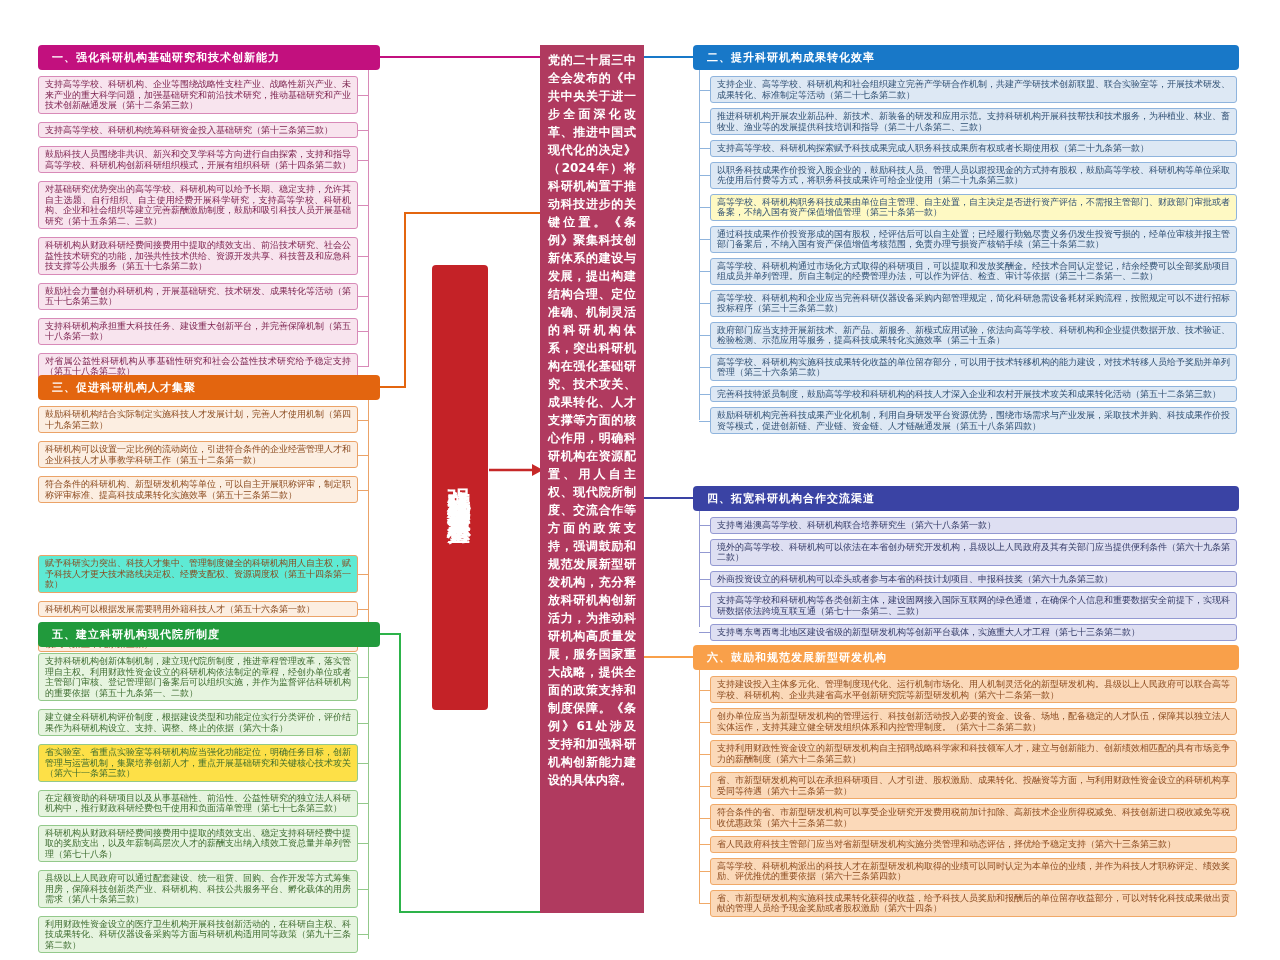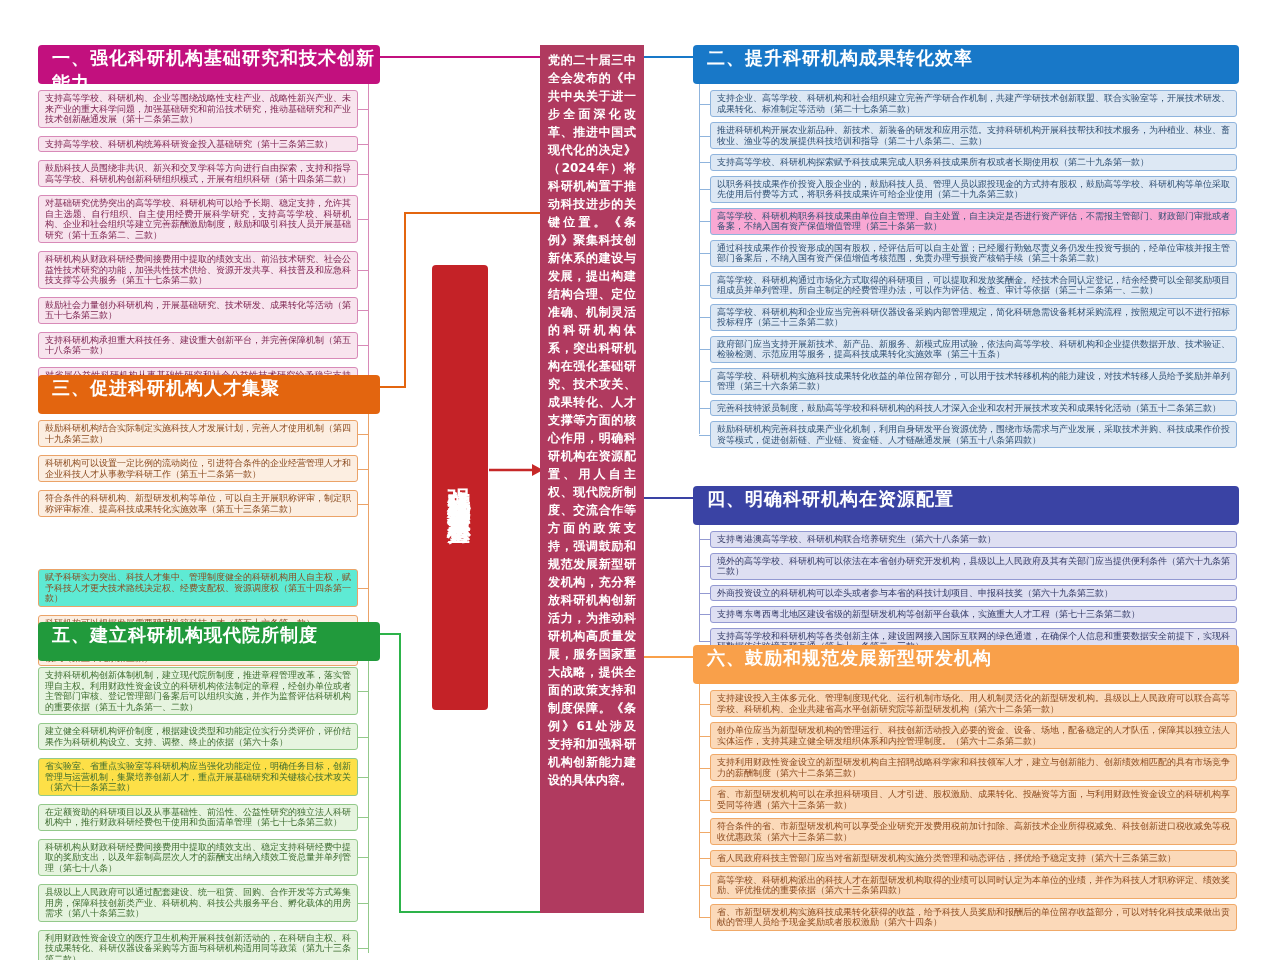--- a/index.html
+++ b/index.html
@@ -3,22 +3,22 @@
 <meta charset="utf-8">
 <style>
   html,body{margin:0;padding:0;background:#ffffff;}
   .canvas{position:relative;width:1280px;height:960px;background:#ffffff;overflow:hidden;
           font-family:"DejaVu Sans","Liberation Sans",sans-serif;}
   #connector-svg{position:absolute;left:0;top:0;width:1280px;height:960px;z-index:0;}
 
   .branch{position:absolute;z-index:2;}
   .branch.left{left:38px;width:342px;}
   .branch.right{left:693px;width:546px;}
-  .branch-header{height:39px;line-height:25px;border-radius:4px;color:#ffffff;
-                 font-weight:bold;font-size:18px;padding-left:14px;box-sizing:border-box;
+  .branch-header{height:25px;line-height:25px;border-radius:4px;color:#ffffff;
+                 font-weight:bold;font-size:11px;padding-left:14px;box-sizing:border-box;
                  letter-spacing:1px;}
   .nodes{position:relative;display:flex;flex-direction:column;margin-top:6px;}
   .branch.left  .nodes{width:320px;gap:8px;}
   .branch.right .nodes{width:527px;margin-left:17px;gap:5px;}
   
   .nodes::before{content:"";position:absolute;top:-6px;width:0;border-left:1.5px solid var(--line);}
   .branch.left  .nodes::before{right:-11px;bottom:14px;}
   .branch.right .nodes::before{left:-11px;bottom:14px;}
   .node{position:relative;border:1px solid;border-radius:3px;padding:2px 6px;
         font-size:9px;line-height:10.5px;box-sizing:border-box;text-align:justify;}
@@ -72,21 +72,21 @@
           <div class="node" style="background: rgb(248, 228, 238); border-color: rgb(216, 138, 184); color: rgb(124, 35, 79);">对省属公益性科研机构从事基础性研究和社会公益性技术研究给予稳定支持（第五十八条第二款）</div>
         </div>
       </div>
       <div class="branch right" style="top: 45px; --line: #8fb4dd;">
         <div class="branch-header" style="background: rgb(24, 120, 200);">二、提升科研机构成果转化效率</div>
         <div class="nodes">
           <div class="node" style="background: rgb(221, 232, 244); border-color: rgb(143, 180, 221); color: rgb(47, 79, 114);">支持企业、高等学校、科研机构和社会组织建立完善产学研合作机制，共建产学研技术创新联盟、联合实验室等，开展技术研发、成果转化、标准制定等活动（第二十七条第二款）</div>
           <div class="node" style="background: rgb(221, 232, 244); border-color: rgb(143, 180, 221); color: rgb(47, 79, 114);">推进科研机构开展农业新品种、新技术、新装备的研发和应用示范。支持科研机构开展科技帮扶和技术服务，为种植业、林业、畜牧业、渔业等的发展提供科技培训和指导（第二十八条第二、三款）</div>
           <div class="node" style="background: rgb(221, 232, 244); border-color: rgb(143, 180, 221); color: rgb(47, 79, 114);">支持高等学校、科研机构探索赋予科技成果完成人职务科技成果所有权或者长期使用权（第二十九条第一款）</div>
           <div class="node" style="background: rgb(221, 232, 244); border-color: rgb(143, 180, 221); color: rgb(47, 79, 114);">以职务科技成果作价投资入股企业的，鼓励科技人员、管理人员以跟投现金的方式持有股权，鼓励高等学校、科研机构等单位采取先使用后付费等方式，将职务科技成果许可给企业使用（第二十九条第三款）</div>
-          <div class="node" style="background: #f9a8d4; border-color: rgb(143, 180, 221); color: rgb(47, 79, 114);">高等学校、科研机构职务科技成果由单位自主管理、自主处置，自主决定是否进行资产评估，不需报主管部门、财政部门审批或者备案，不纳入国有资产保值增值管理（第三十条第一款）</div>
+          <div class="node" style="background: #fef9c3; border-color: rgb(143, 180, 221); color: rgb(47, 79, 114);">高等学校、科研机构职务科技成果由单位自主管理、自主处置，自主决定是否进行资产评估，不需报主管部门、财政部门审批或者备案，不纳入国有资产保值增值管理（第三十条第一款）</div>
           <div class="node" style="background: rgb(221, 232, 244); border-color: rgb(143, 180, 221); color: rgb(47, 79, 114);">通过科技成果作价投资形成的国有股权，经评估后可以自主处置；已经履行勤勉尽责义务仍发生投资亏损的，经单位审核并报主管部门备案后，不纳入国有资产保值增值考核范围，免责办理亏损资产核销手续（第三十条第二款）</div>
           <div class="node" style="background: rgb(221, 232, 244); border-color: rgb(143, 180, 221); color: rgb(47, 79, 114);">高等学校、科研机构通过市场化方式取得的科研项目，可以提取和发放奖酬金。经技术合同认定登记，结余经费可以全部奖励项目组成员并单列管理。所自主制定的经费管理办法，可以作为评估、检查、审计等依据（第三十二条第一、二款）</div>
           <div class="node" style="background: rgb(221, 232, 244); border-color: rgb(143, 180, 221); color: rgb(47, 79, 114);">高等学校、科研机构和企业应当完善科研仪器设备采购内部管理规定，简化科研急需设备耗材采购流程，按照规定可以不进行招标投标程序（第三十三条第二款）</div>
           <div class="node" style="background: rgb(221, 232, 244); border-color: rgb(143, 180, 221); color: rgb(47, 79, 114);">政府部门应当支持开展新技术、新产品、新服务、新模式应用试验，依法向高等学校、科研机构和企业提供数据开放、技术验证、检验检测、示范应用等服务，提高科技成果转化实施效率（第三十五条）</div>
           <div class="node" style="background: rgb(221, 232, 244); border-color: rgb(143, 180, 221); color: rgb(47, 79, 114);">高等学校、科研机构实施科技成果转化收益的单位留存部分，可以用于技术转移机构的能力建设，对技术转移人员给予奖励并单列管理（第三十六条第二款）</div>
           <div class="node" style="background: rgb(221, 232, 244); border-color: rgb(143, 180, 221); color: rgb(47, 79, 114);">完善科技特派员制度，鼓励高等学校和科研机构的科技人才深入企业和农村开展技术攻关和成果转化活动（第五十二条第三款）</div>
           <div class="node" style="background: rgb(221, 232, 244); border-color: rgb(143, 180, 221); color: rgb(47, 79, 114);">鼓励科研机构完善科技成果产业化机制，利用自身研发平台资源优势，围绕市场需求与产业发展，采取技术并购、科技成果作价投资等模式，促进创新链、产业链、资金链、人才链融通发展（第五十八条第四款）</div>
         </div>
       </div>
       <div class="branch left" style="top: 375px; --line: #eba368;">
@@ -94,27 +94,27 @@
         <div class="nodes">
           <div class="node" style="background: rgb(252, 238, 225); border-color: rgb(235, 163, 104); color: rgb(138, 74, 31);">鼓励科研机构结合实际制定实施科技人才发展计划，完善人才使用机制（第四十九条第三款）</div>
           <div class="node" style="background: rgb(252, 238, 225); border-color: rgb(235, 163, 104); color: rgb(138, 74, 31);">科研机构可以设置一定比例的流动岗位，引进符合条件的企业经营管理人才和企业科技人才从事教学科研工作（第五十二条第一款）</div>
           <div class="node" style="background: rgb(252, 238, 225); border-color: rgb(235, 163, 104); color: rgb(138, 74, 31);">符合条件的科研机构、新型研发机构等单位，可以自主开展职称评审，制定职称评审标准、提高科技成果转化实施效率（第五十三条第二款）</div>
           <div class="node" style="background: #5eead4; border-color: rgb(235, 163, 104); color: rgb(138, 74, 31); margin-top: 44px;">赋予科研实力突出、科技人才集中、管理制度健全的科研机构用人自主权，赋予科技人才更大技术路线决定权、经费支配权、资源调度权（第五十四条第一款）</div>
           <div class="node" style="background: rgb(252, 238, 225); border-color: rgb(235, 163, 104); color: rgb(138, 74, 31);">科研机构可以根据发展需要聘用外籍科技人才（第五十六条第一款）</div>
           <div class="node" style="background: rgb(252, 238, 225); border-color: rgb(235, 163, 104); color: rgb(138, 74, 31);">探索实施科研机构高层次人才预聘、人员动态调整和有序流动的人力资源管理模式（第五十九条第三款）</div>
         </div>
       </div>
       <div class="branch right" style="top: 486px; --line: #9399d2;">
-        <div class="branch-header" style="background: rgb(58, 67, 164);">四、明确科研机构在资源配置</div>
+        <div class="branch-header" style="background: rgb(58, 67, 164);">四、拓宽科研机构合作交流渠道</div>
         <div class="nodes">
           <div class="node" style="background: rgb(222, 223, 242); border-color: rgb(147, 153, 210); color: rgb(51, 58, 102);">支持粤港澳高等学校、科研机构联合培养研究生（第六十八条第一款）</div>
           <div class="node" style="background: rgb(222, 223, 242); border-color: rgb(147, 153, 210); color: rgb(51, 58, 102);">境外的高等学校、科研机构可以依法在本省创办研究开发机构，县级以上人民政府及其有关部门应当提供便利条件（第六十九条第二款）</div>
           <div class="node" style="background: rgb(222, 223, 242); border-color: rgb(147, 153, 210); color: rgb(51, 58, 102);">外商投资设立的科研机构可以牵头或者参与本省的科技计划项目、申报科技奖（第六十九条第三款）</div>
+          <div class="node" style="background: rgb(222, 223, 242); border-color: rgb(147, 153, 210); color: rgb(51, 58, 102);">支持高等学校和科研机构等各类创新主体，建设固网接入国际互联网的绿色通道，在确保个人信息和重要数据安全前提下，实现科研数据依法跨境互联互通（第七十一条第二、三款）</div>
           <div class="node" style="background: rgb(222, 223, 242); border-color: rgb(147, 153, 210); color: rgb(51, 58, 102);">支持粤东粤西粤北地区建设省级的新型研发机构等创新平台载体，实施重大人才工程（第七十三条第二款）</div>
-          <div class="node" style="background: rgb(222, 223, 242); border-color: rgb(147, 153, 210); color: rgb(51, 58, 102);">支持高等学校和科研机构等各类创新主体，建设固网接入国际互联网的绿色通道，在确保个人信息和重要数据安全前提下，实现科研数据依法跨境互联互通（第七十一条第二、三款）</div>
         </div>
       </div>
       <div class="branch left" style="top: 622px; --line: #93c98b;">
         <div class="branch-header" style="background: rgb(33, 154, 60);">五、建立科研机构现代院所制度</div>
         <div class="nodes">
           <div class="node" style="background: rgb(230, 244, 223); border-color: rgb(147, 201, 139); color: rgb(61, 107, 47);">支持科研机构创新体制机制，建立现代院所制度，推进章程管理改革，落实管理自主权。利用财政性资金设立的科研机构依法制定的章程，经创办单位或者主管部门审核、登记管理部门备案后可以组织实施，并作为监督评估科研机构的重要依据（第五十九条第一、二款）</div>
           <div class="node" style="background: rgb(230, 244, 223); border-color: rgb(147, 201, 139); color: rgb(61, 107, 47);">建立健全科研机构评价制度，根据建设类型和功能定位实行分类评价，评价结果作为科研机构设立、支持、调整、终止的依据（第六十条）</div>
           <div class="node" style="background: #fde047; border-color: rgb(147, 201, 139); color: rgb(61, 107, 47);">省实验室、省重点实验室等科研机构应当强化功能定位，明确任务目标，创新管理与运营机制，集聚培养创新人才，重点开展基础研究和关键核心技术攻关（第六十一条第三款）</div>
           <div class="node" style="background: rgb(230, 244, 223); border-color: rgb(147, 201, 139); color: rgb(61, 107, 47);">在定额资助的科研项目以及从事基础性、前沿性、公益性研究的独立法人科研机构中，推行财政科研经费包干使用和负面清单管理（第七十七条第三款）</div>
           <div class="node" style="background: rgb(230, 244, 223); border-color: rgb(147, 201, 139); color: rgb(61, 107, 47);">科研机构从财政科研经费间接费用中提取的绩效支出、稳定支持科研经费中提取的奖励支出，以及年薪制高层次人才的薪酬支出纳入绩效工资总量并单列管理（第七十八条）</div>

